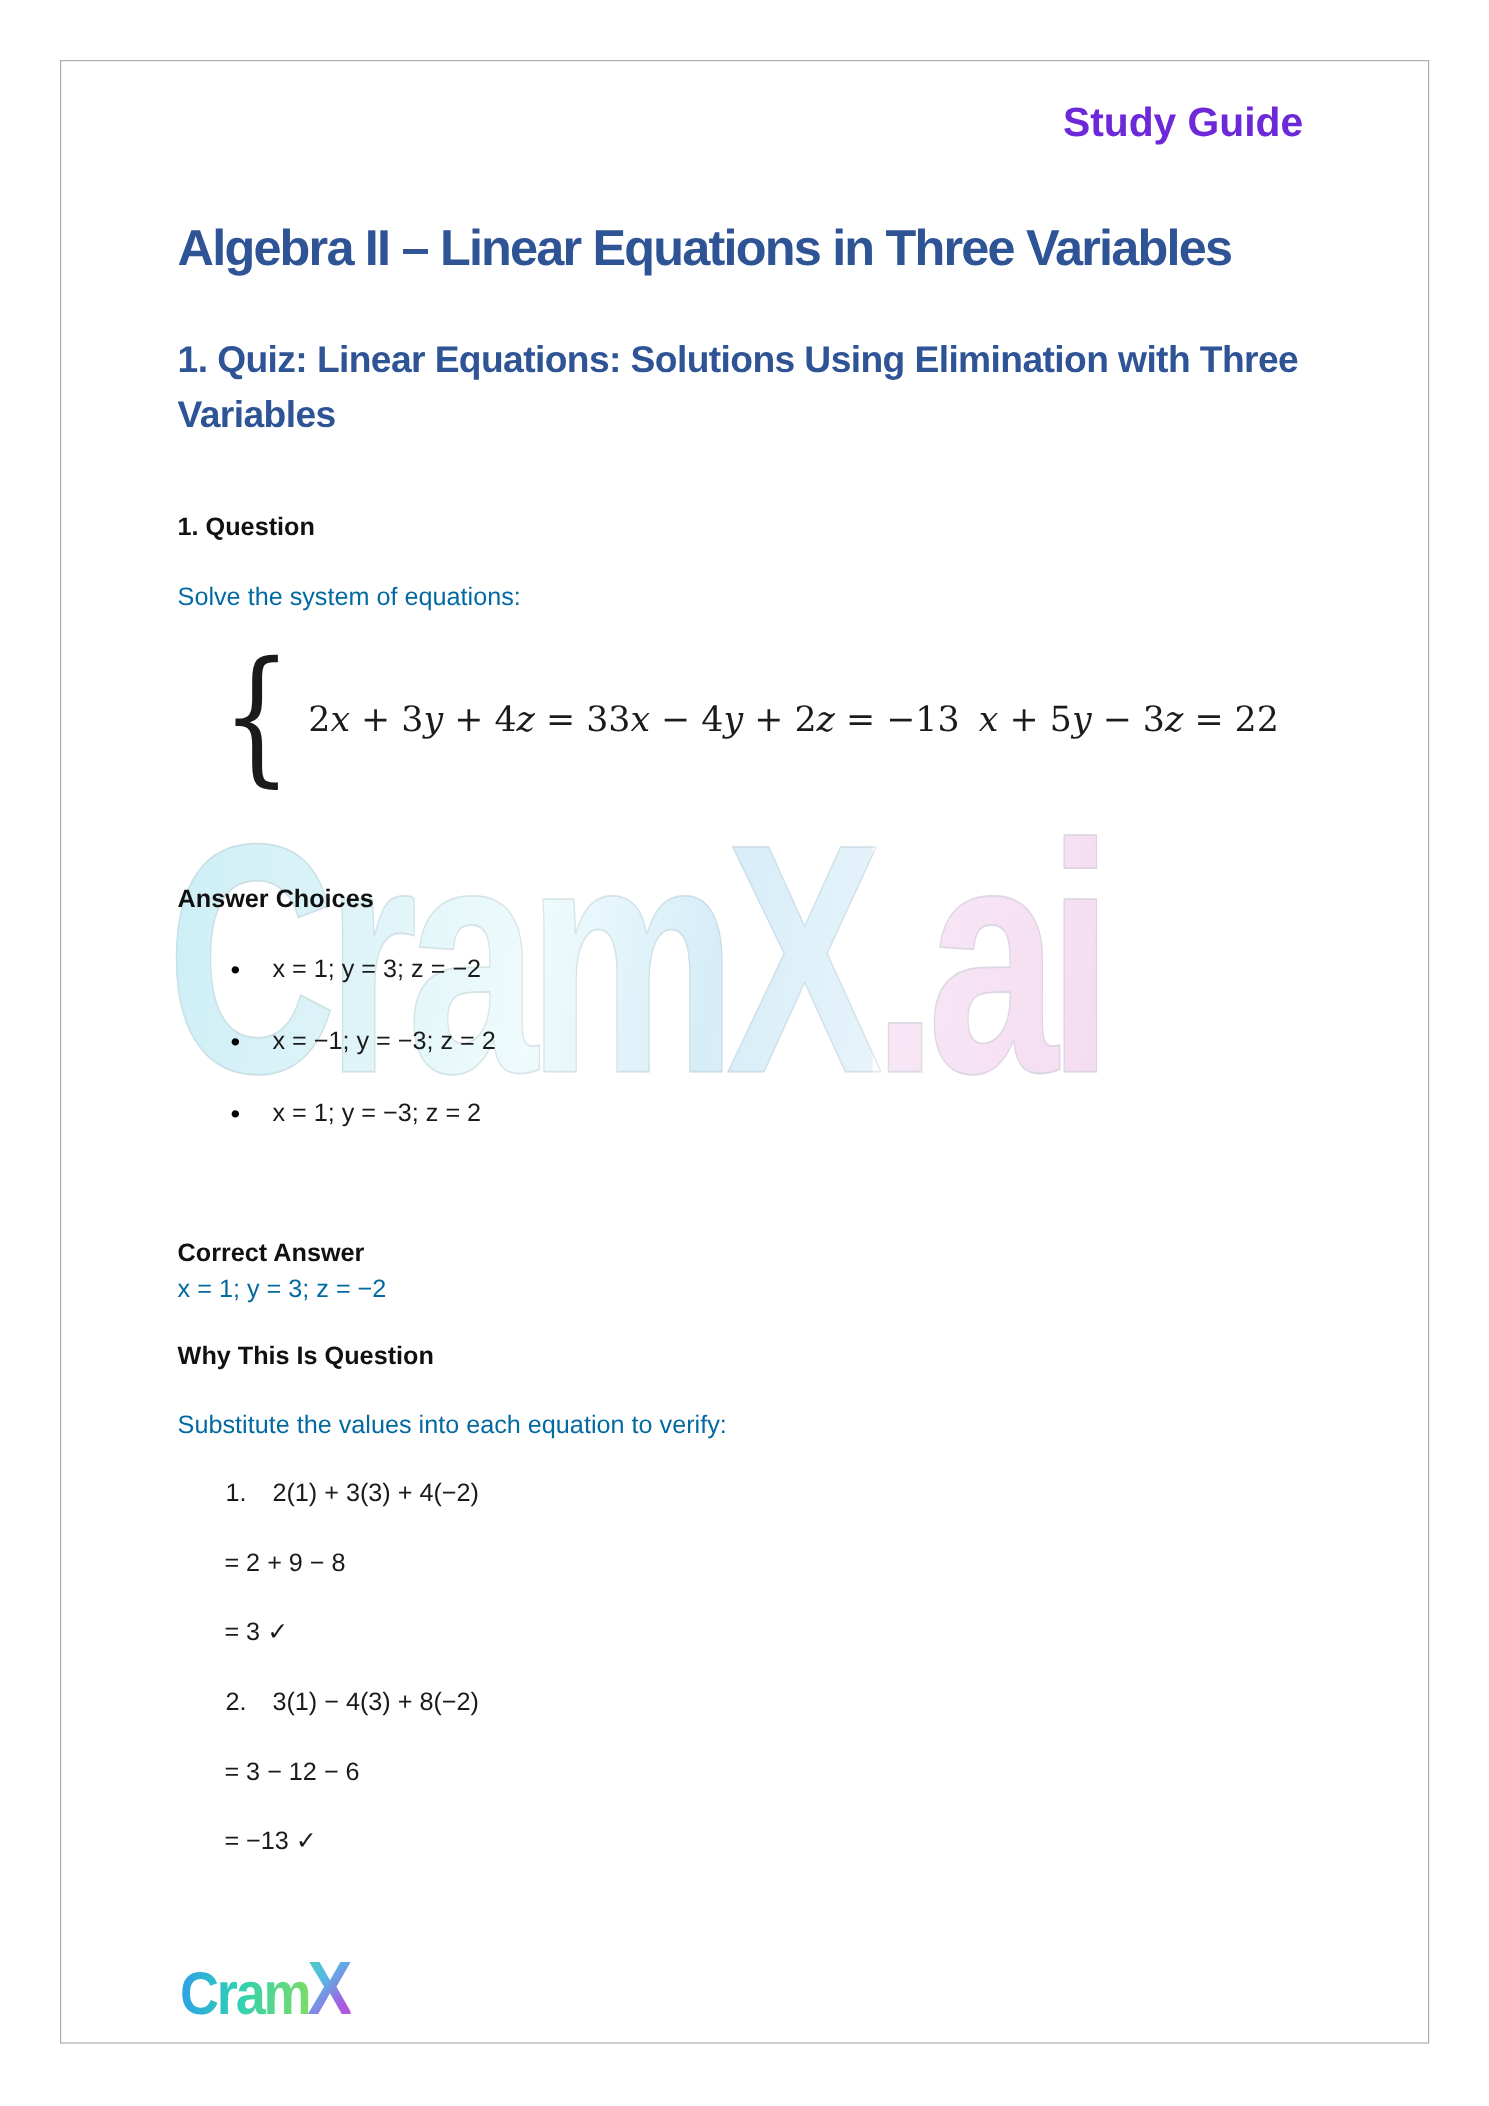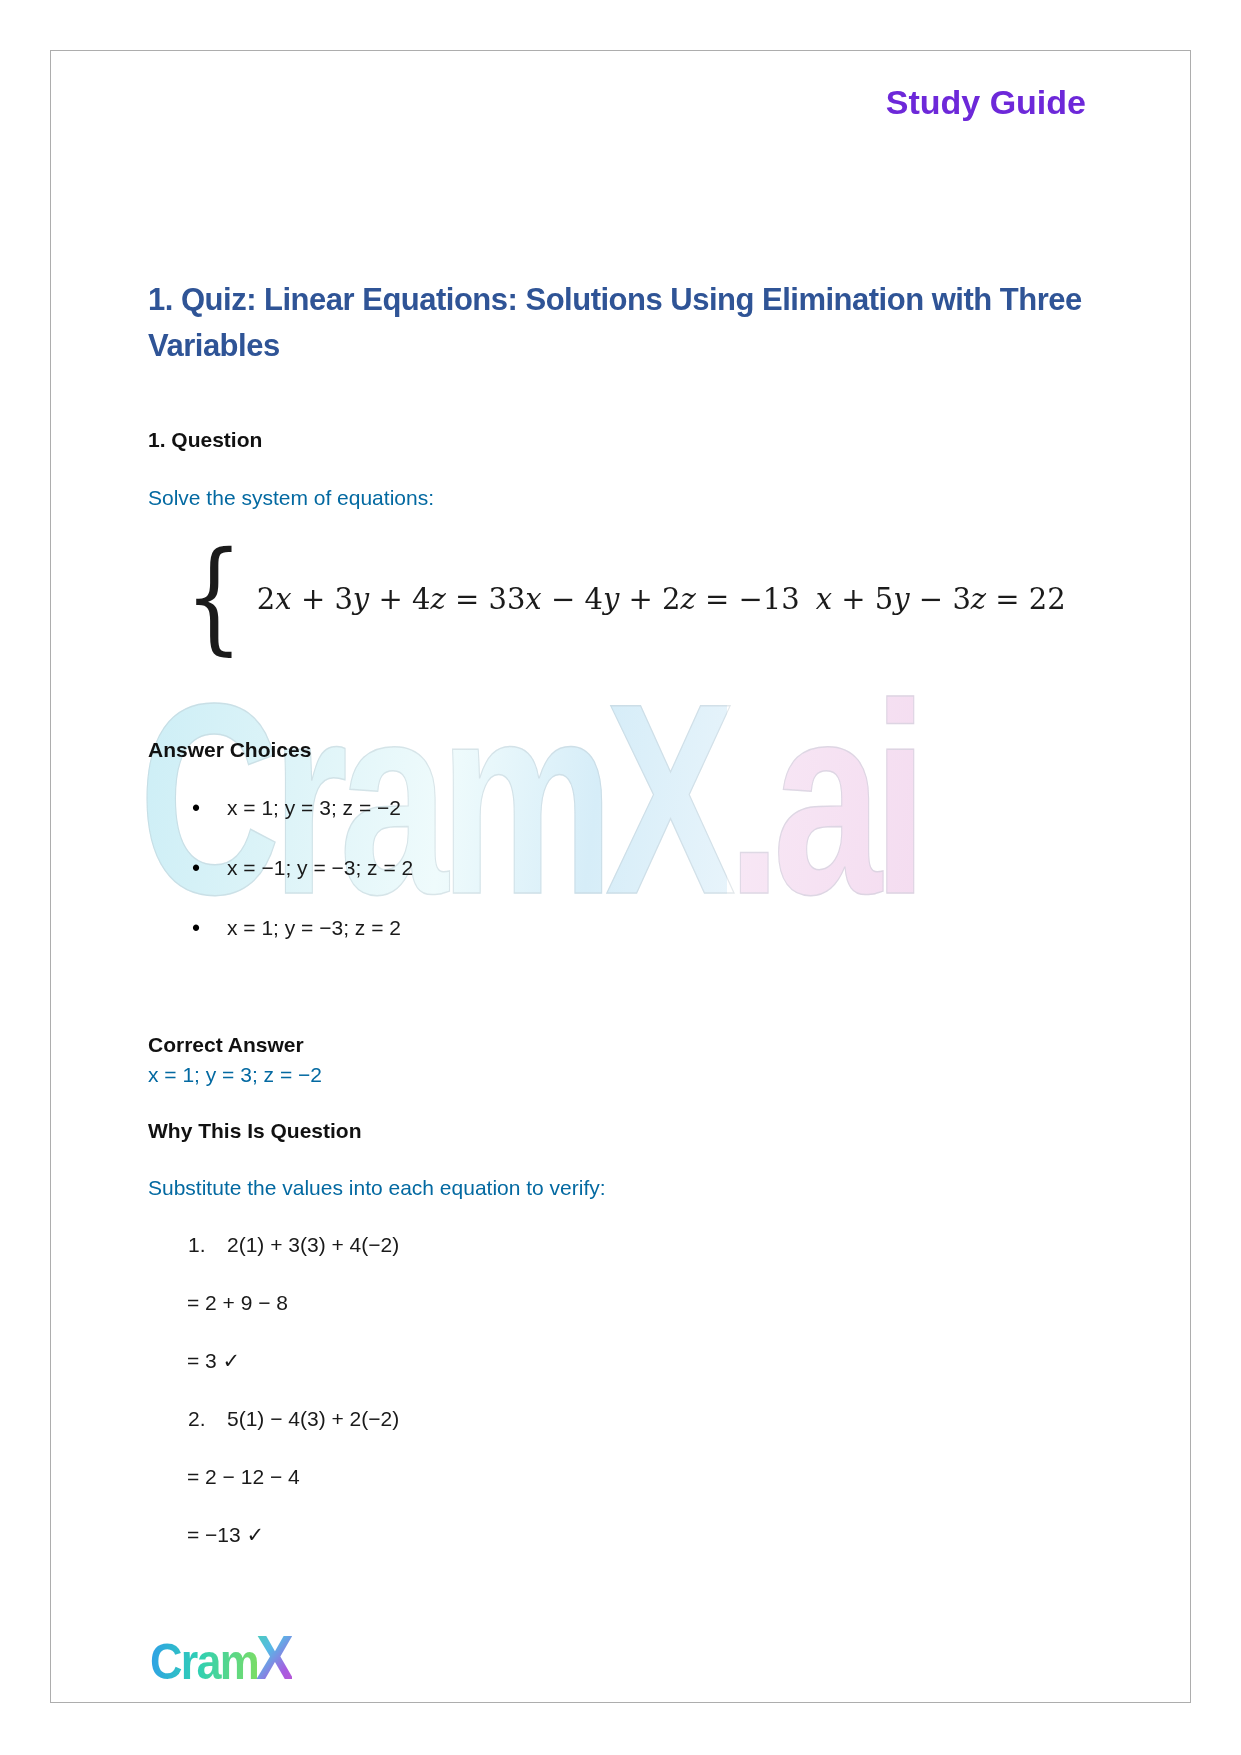--- a/index.html
+++ b/index.html
@@ -93,20 +93,21 @@
 <body>
 
 <div class="page">
 
   <div class="watermark">
     <span class="wm-main">CramX</span><span class="wm-suffix">.ai</span>
   </div>
 
   <div class="hdr">Study Guide</div>
 
+  <div class="doc-title">Algebra II – Linear Equations in Three Variables</div>
 
   <div class="section-heading">1. Quiz: Linear Equations: Solutions Using Elimination with Three Variables</div>
 
   <div class="h3 q-heading">1. Question</div>
   <div class="body-line q-prompt">Solve the system of equations:</div>
 
   <div class="equation-wrap">
     <div class="equation-inner">
       <span class="brace">{</span>
       <div class="eq-lines">
@@ -140,23 +141,23 @@
 
   <div class="step-row s0">
     <span class="num">1.</span>
     <span class="expr">2(1) + 3(3) + 4(−2)</span>
   </div>
   <div class="work-line w0">= 2 + 9 − 8</div>
   <div class="work-line w1">= 3 ✓</div>
 
   <div class="step-row s1">
     <span class="num">2.</span>
-    <span class="expr">5(1) − 4(3) + 2(−2)</span>
+    <span class="expr">3(1) − 4(3) + 8(−2)</span>
   </div>
-  <div class="work-line w2">= 2 − 12 − 4</div>
+  <div class="work-line w2">= 3 − 12 − 6</div>
   <div class="work-line w3">= −13 ✓</div>
 
   <div class="logo">
     <span class="logo-word">Cram</span>
       <span class="logo-x">X</span>
   </div>
 
 </div>
 
 </body></html>

